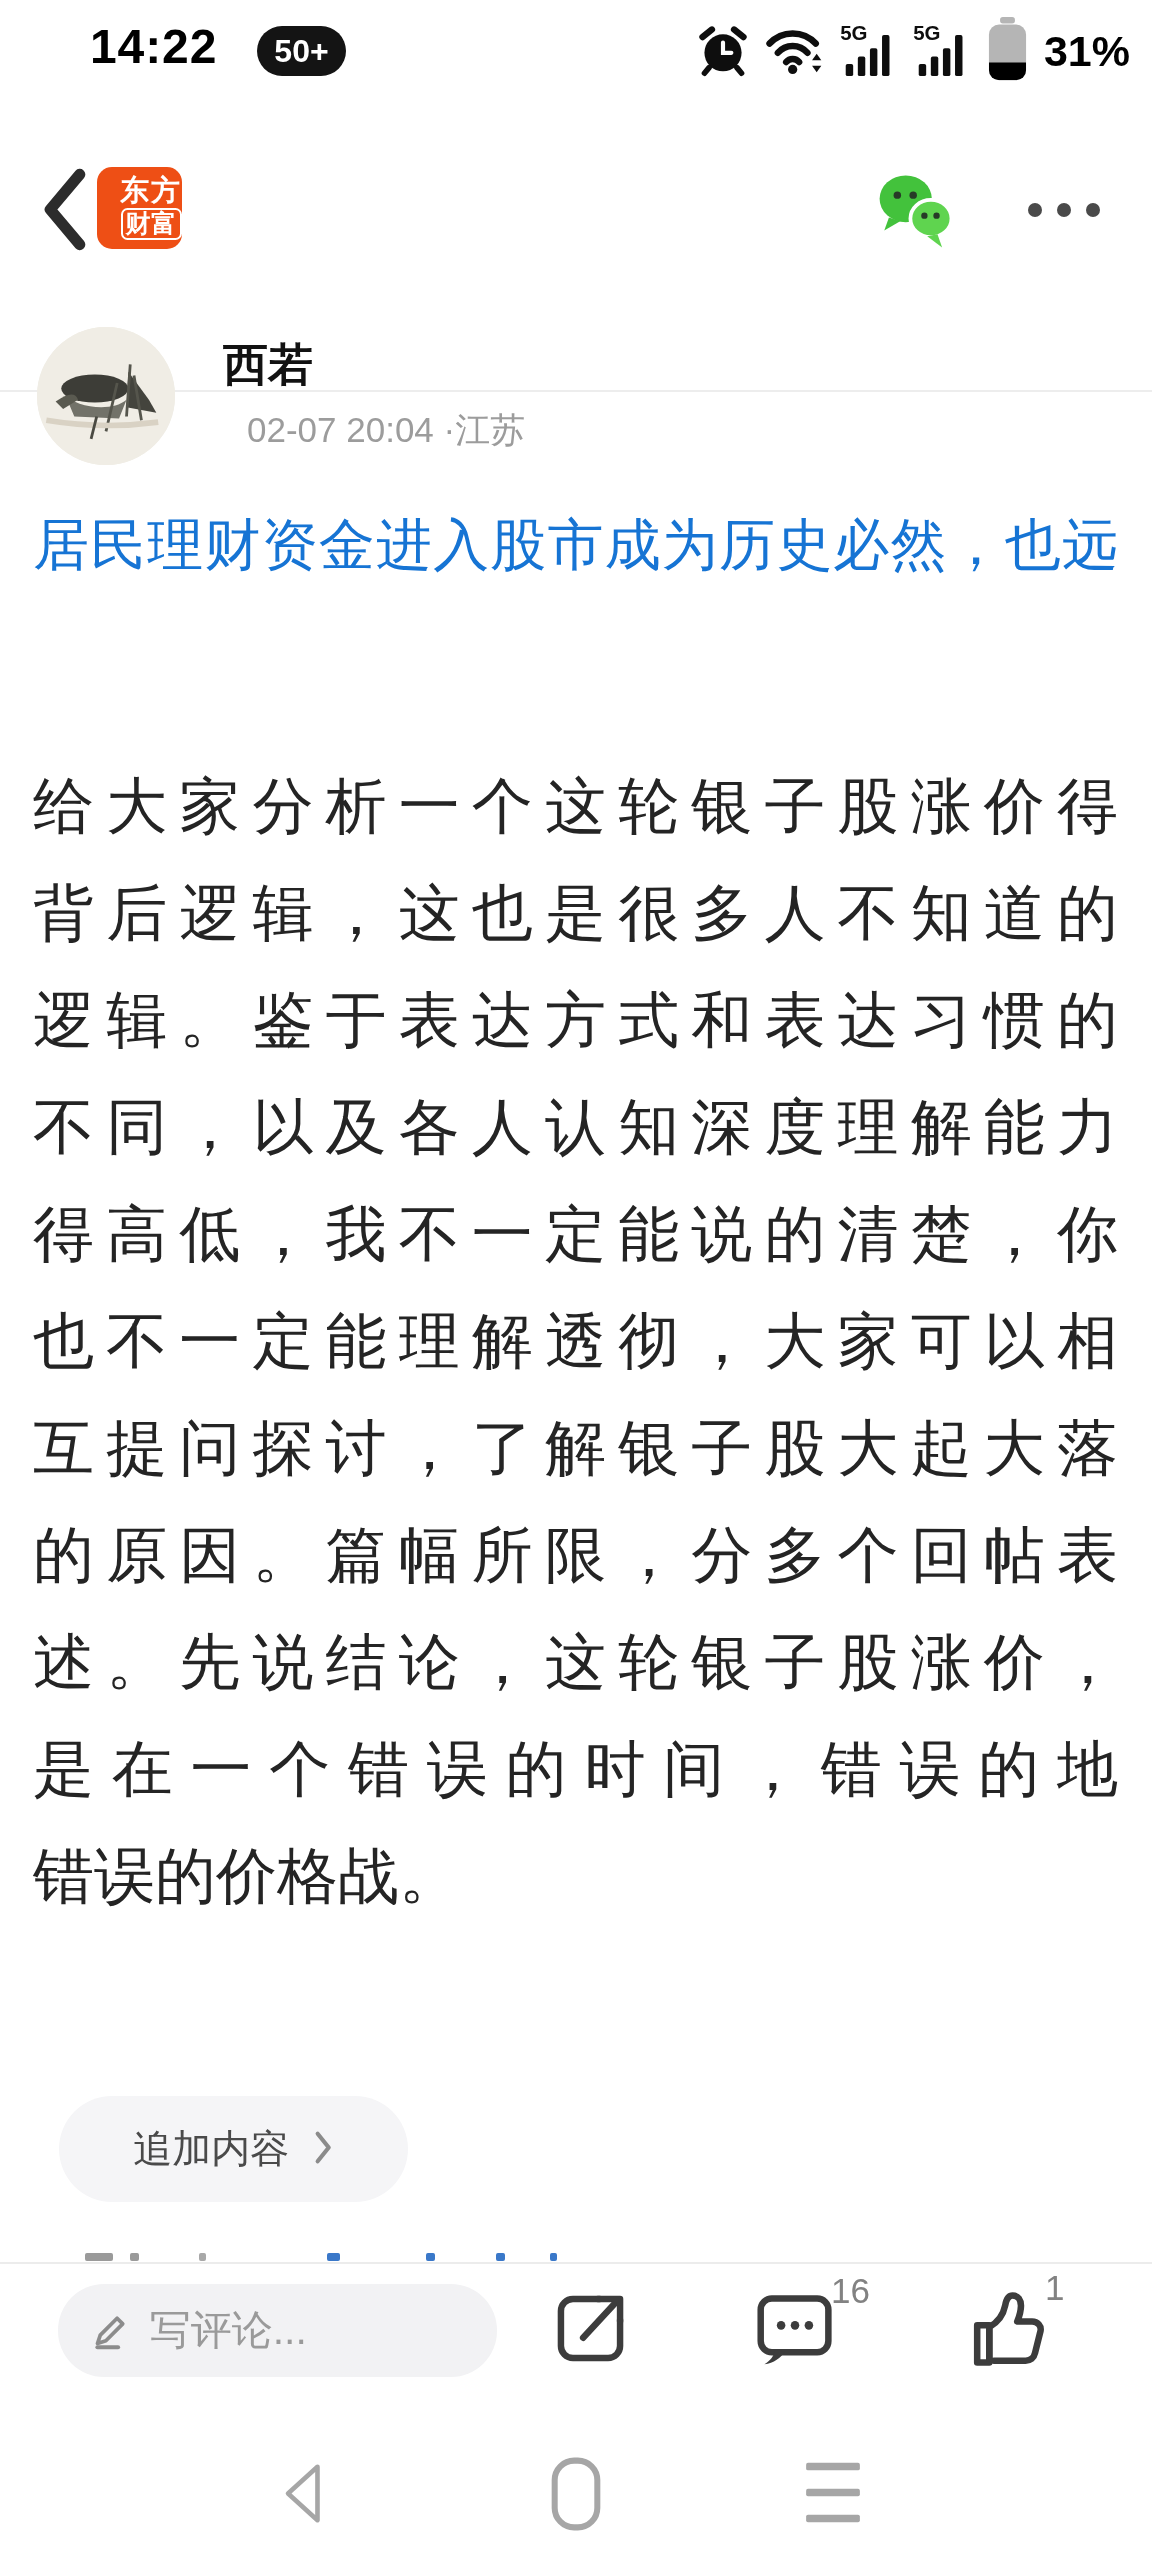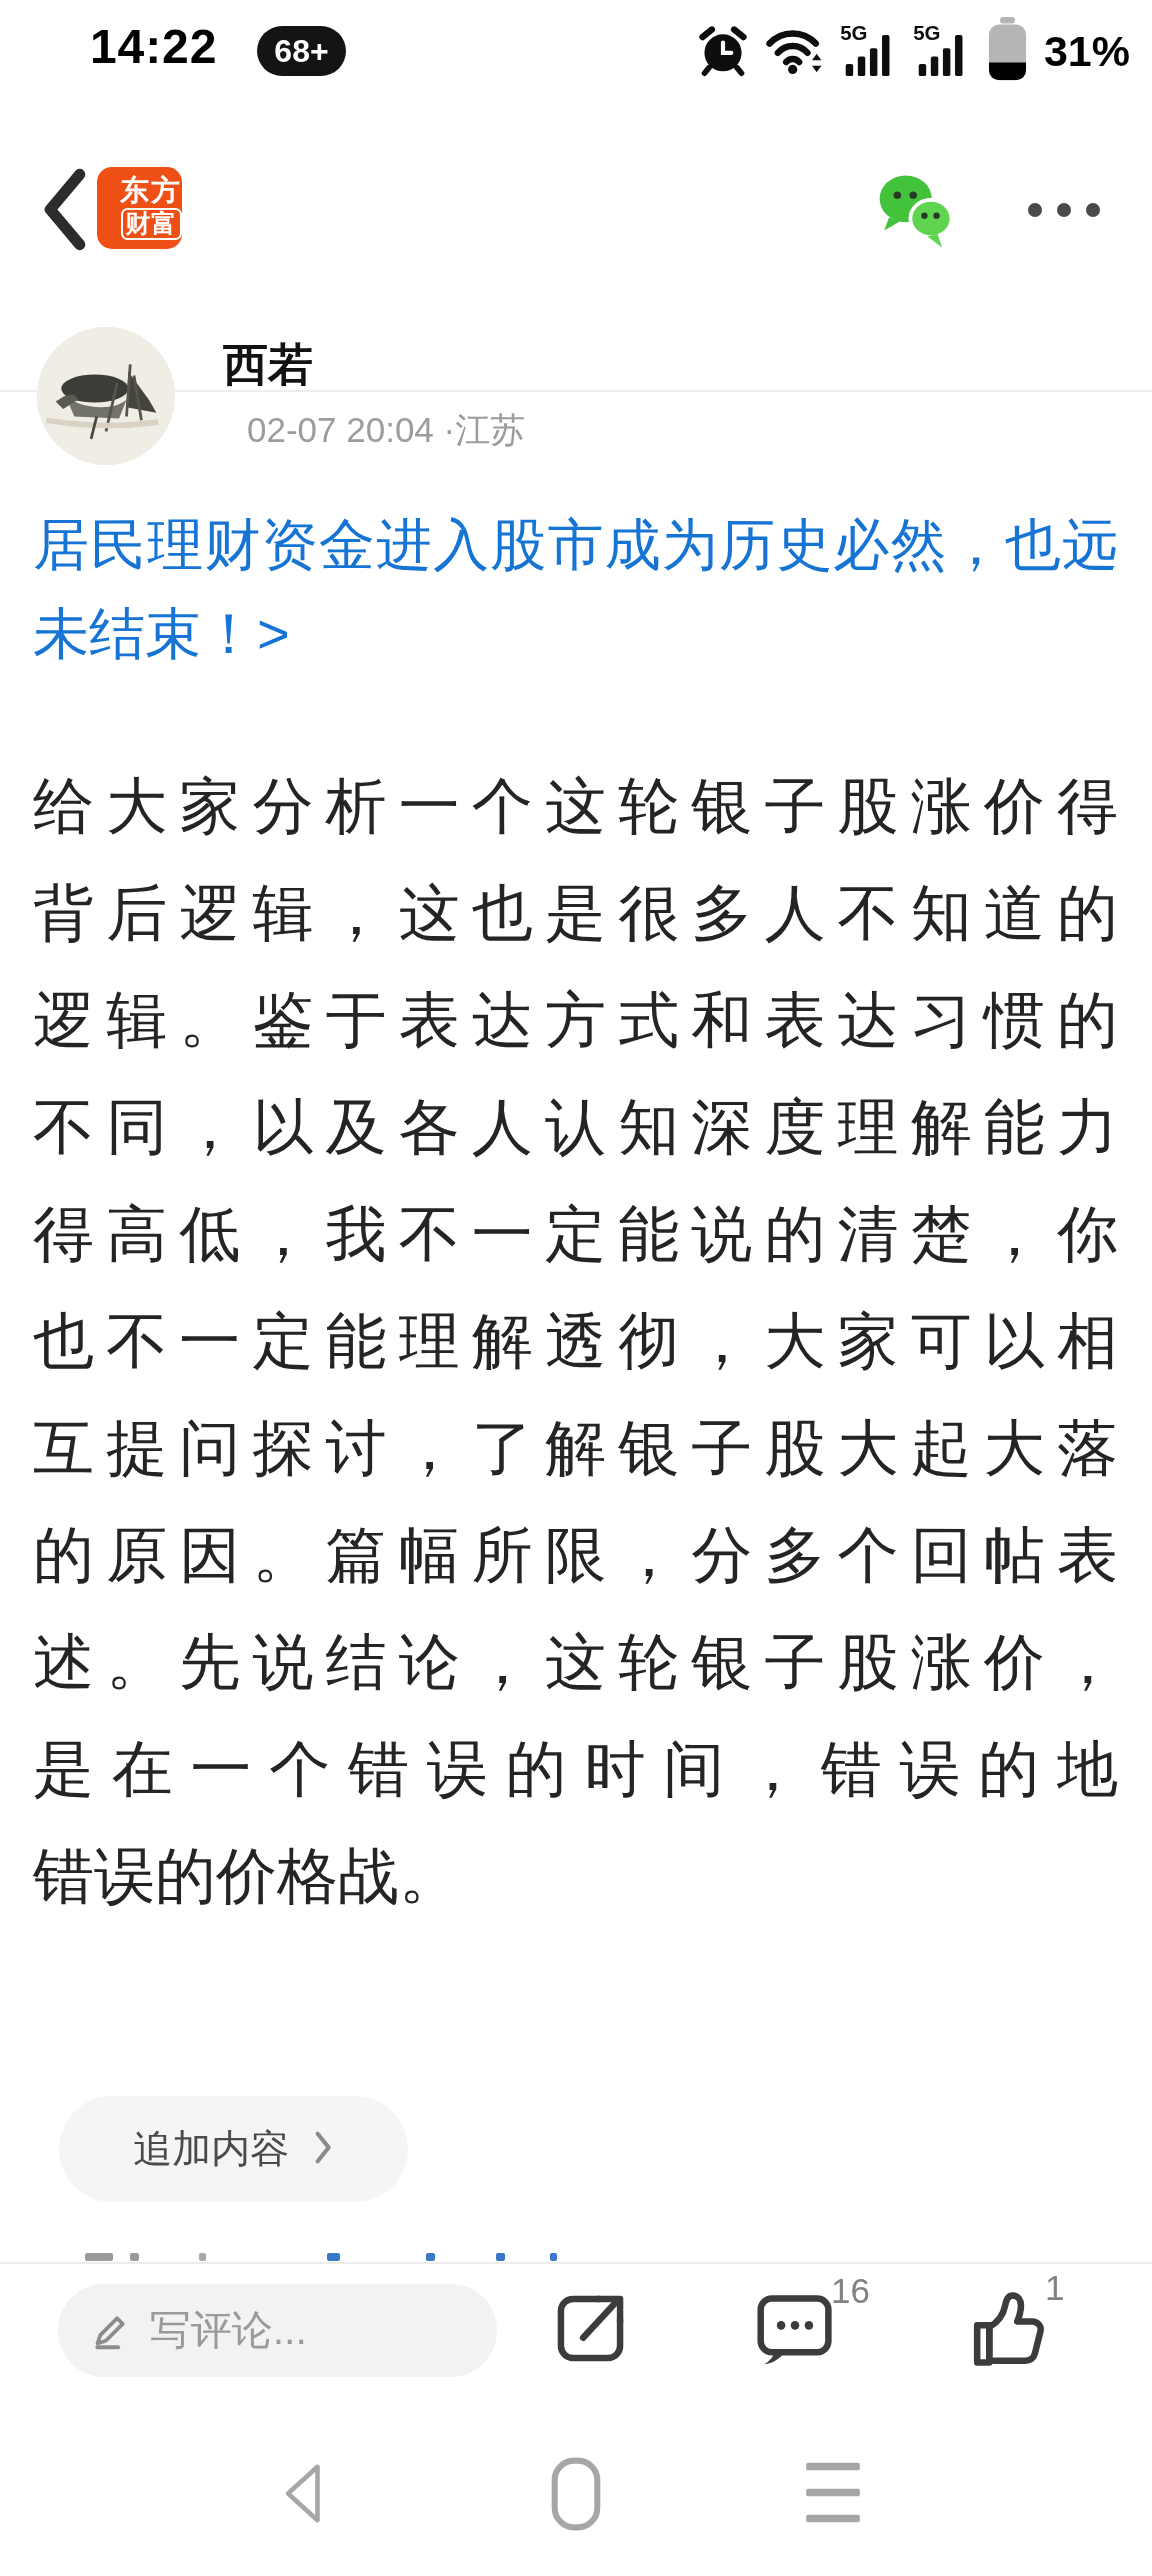--- a/index.html
+++ b/index.html
@@ -62,21 +62,21 @@
   
   .android-nav{position:absolute;left:0;top:2411px;width:1152px;height:165px;background:#fff;}
 </style>
 </head>
 <body>
 
 <div class="screen">
 
   <div class="statusbar">
     <div class="sb-time">14:22</div>
-    <div class="sb-badge">68+</div>
+    <div class="sb-badge">50+</div>
     <div class="sb-right">
       <span>
         <svg width="52" height="54" viewBox="0 0 56 58">
           <path d="M16 7 L6 15" stroke="#0e0e0e" stroke-width="7" stroke-linecap="round"></path>
           <path d="M40 7 L50 15" stroke="#0e0e0e" stroke-width="7" stroke-linecap="round"></path>
           <circle cx="28" cy="32" r="20" fill="#0e0e0e"></circle>
           <path d="M28 21 v11 h9" stroke="#fff" stroke-width="4.5" fill="none" stroke-linecap="round"></path>
           <path d="M13 48 l-5 6 M43 48 l5 6" stroke="#0e0e0e" stroke-width="6" stroke-linecap="round"></path>
         </svg>
       </span>
@@ -168,21 +168,20 @@
       <path d="M20 80 q20 -14 24 -2 l-16 10 z" fill="#5a5a50"></path>
       <path d="M10 100 q60 10 120 2" stroke="#d9d2c4" stroke-width="6" fill="none"></path>
       <path d="M64 96 L58 120" stroke="#4a4a42" stroke-width="3"></path>
     </svg>
   </div>
   <div class="author-name">西若</div>
   <div class="author-meta">02-07 20:04 ·江苏</div>
 
   <div class="post-title">
     <div class="jline">居民理财资金进入股市成为历史必然，也远</div>
-    <div class="lline">未结束！&gt;</div>
   </div>
 
   <div class="post-body">
     <div class="jline">给大家分析一个这轮银子股涨价得</div>
     <div class="jline">背后逻辑，这也是很多人不知道的</div>
     <div class="jline">逻辑。鉴于表达方式和表达习惯的</div>
     <div class="jline">不同，以及各人认知深度理解能力</div>
     <div class="jline">得高低，我不一定能说的清楚，你</div>
     <div class="jline">也不一定能理解透彻，大家可以相</div>
     <div class="jline">互提问探讨，了解银子股大起大落</div>

